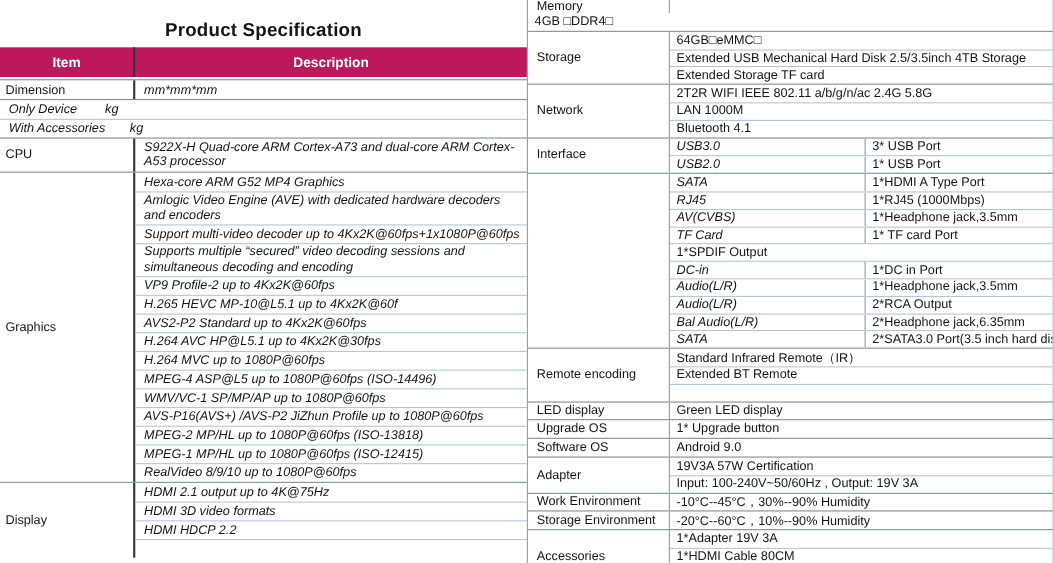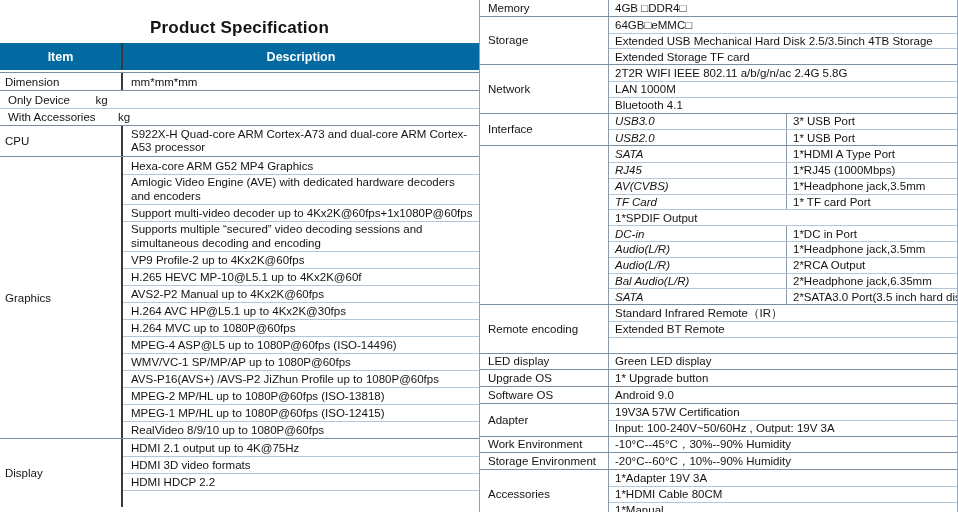--- a/index.html
+++ b/index.html
@@ -9,44 +9,44 @@
   .right-pane{position:absolute;left:479px;top:0;width:479px;height:512px;
               border-left:1px solid #8fa1b3;border-right:1px solid #9aa7b4;box-sizing:border-box;}
   .title{height:31px;display:flex;align-items:center;justify-content:center;
          font-size:17px;font-weight:bold;letter-spacing:.2px;}
   .thead{display:flex;height:27px;margin-bottom:2px;font-size:12.5px;font-weight:bold;}
   .th{display:flex;align-items:center;justify-content:center;box-sizing:border-box;}
   .th.item{width:123px;border-right:2px solid #2f3b47;}
   .th.desc{flex:1;}
   .tbl{width:100%;}
   .group{display:flex;border-top:1px solid #7d8e9e;box-sizing:border-box;}
-  .rt .group:first-child{border-top:none;}
+  .rt .group:first-child{border-top:none;flex-direction:column;}
   .item-cell{box-sizing:border-box;display:flex;align-items:center;font-size:11.5px;white-space:pre;}
   .lt .item-cell{width:123px;border-right:2px solid #3b3b3b;padding-left:5px;}
   .rt .item-cell{width:129px;border-right:1px solid #8c9aa8;padding-left:8px;}
   .rows{flex:1;display:flex;flex-direction:column;min-width:0;}
   .row{box-sizing:border-box;border-top:1px solid #b6c6d6;display:flex;align-items:center;
        font-size:11.5px;white-space:pre;overflow:hidden;}
   .row.first{border-top:none;}
-  .lt .row{height:17px;padding-left:8px;}
+  .lt .row{height:17px;padding-left:8px;font-style:italic;}
   .lt .row.tall{height:30px;white-space:normal;line-height:13.5px;padding-right:4px;}
   .rt .row{height:15.8px;padding-left:6px;}
   .rt .row.split{padding-left:0;}
   .subcol{box-sizing:border-box;display:flex;align-items:center;height:100%;padding-left:6px;white-space:pre;overflow:hidden;}
   .subcol.a{width:178px;border-right:1px solid #8c9aa8;font-style:italic;}
   .subcol.b{flex:1;}
   .bottom-bar{position:absolute;left:0;top:506px;width:123px;height:2px;background:#9aa7b4;}
 </style>
 </head>
 <body>
 
 <div class="page">
   <div class="left-pane">
     <div class="title">Product Specification</div>
-    <div class="thead" style="background: #0369a1; color: rgb(255, 255, 255);">
+    <div class="thead" style="background: #be185d; color: rgb(255, 255, 255);">
       <div class="th item">Item</div>
       <div class="th desc">Description</div>
     </div>
     <div class="tbl lt" id="left-table">
         <div class="group">
           <div class="item-cell">Dimension</div>
           <div class="rows">
             <div class="row first">mm*mm*mm</div>
           </div>
         </div>
@@ -64,21 +64,21 @@
         </div>
         <div class="group">
           <div class="item-cell">Graphics</div>
           <div class="rows">
             <div class="row first">Hexa-core ARM G52 MP4 Graphics</div>
             <div class="row tall">Amlogic Video Engine (AVE) with dedicated hardware decoders and encoders</div>
             <div class="row">Support multi-video decoder up to 4Kx2K@60fps+1x1080P@60fps</div>
             <div class="row tall">Supports multiple “secured” video decoding sessions and simultaneous decoding and encoding</div>
             <div class="row">VP9 Profile-2 up to 4Kx2K@60fps</div>
             <div class="row">H.265 HEVC MP-10@L5.1 up to 4Kx2K@60f</div>
-            <div class="row">AVS2-P2 Manual up to 4Kx2K@60fps</div>
+            <div class="row">AVS2-P2 Standard up to 4Kx2K@60fps</div>
             <div class="row">H.264 AVC HP@L5.1 up to 4Kx2K@30fps</div>
             <div class="row">H.264 MVC up to 1080P@60fps</div>
             <div class="row">MPEG-4 ASP@L5 up to 1080P@60fps (ISO-14496)</div>
             <div class="row">WMV/VC-1 SP/MP/AP up to 1080P@60fps</div>
             <div class="row">AVS-P16(AVS+) /AVS-P2 JiZhun Profile up to 1080P@60fps</div>
             <div class="row">MPEG-2 MP/HL up to 1080P@60fps (ISO-13818)</div>
             <div class="row">MPEG-1 MP/HL up to 1080P@60fps (ISO-12415)</div>
             <div class="row">RealVideo 8/9/10 up to 1080P@60fps</div>
           </div>
         </div>

